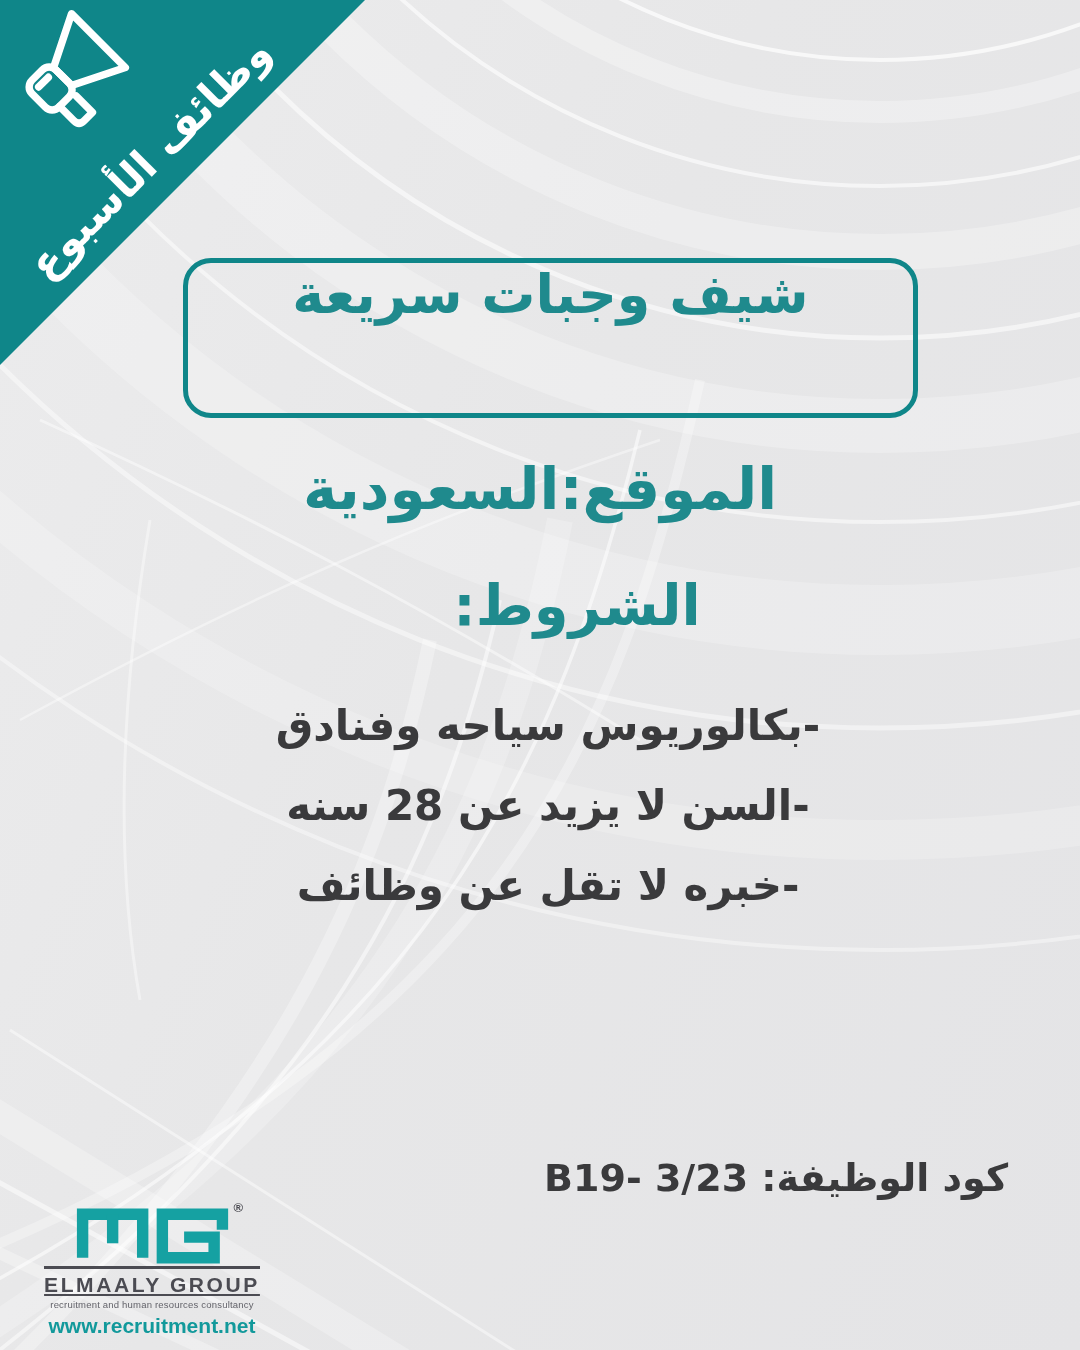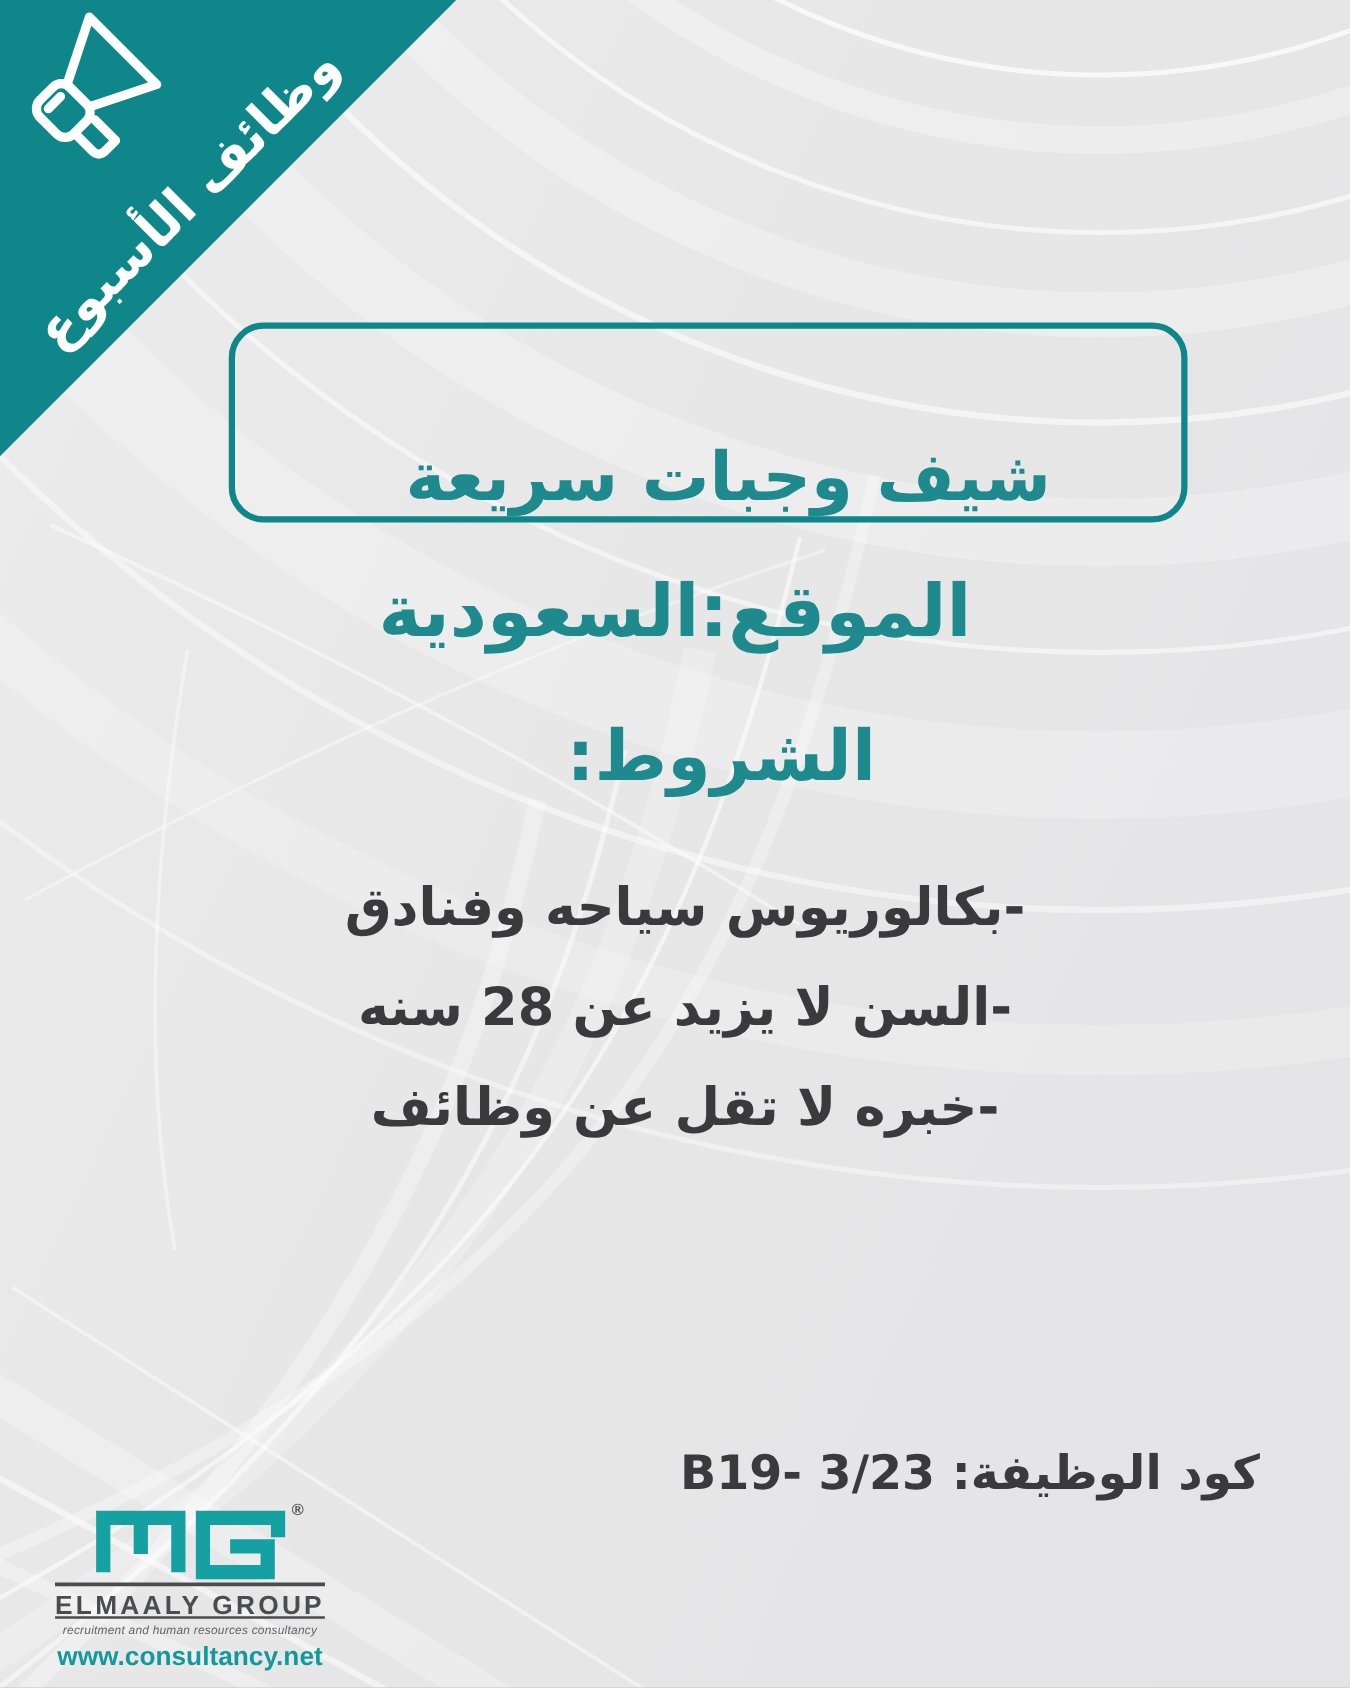--- a/index.html
+++ b/index.html
@@ -35,21 +35,21 @@
     color:#ffffff;font-size:42px;font-weight:bold;
     white-space:nowrap;direction:rtl;letter-spacing:0.5px;
   }
 
   
   .title-box{
     position:absolute;left:183px;top:258px;
     width:725px;height:150px;
     border:5px solid var(--teal,#0f8689);
     border-radius:28px;
-    display:flex;align-items:flex-end;justify-content:center;padding-left:32px;
+    display:flex;align-items:flex-start;justify-content:center;
   }
   .title-text{
     color:var(--teal-text,#1f8a8d);
     font-size:54px;font-weight:bold;direction:rtl;white-space:nowrap;
   }
 
   
   .location{
     position:absolute;left:0;top:455px;width:100%;
     text-align:center;direction:rtl;
@@ -117,21 +117,21 @@
     position:absolute;right:-10px;top:-6px;
     font-size:13px;color:var(--logo-dark,#4b4b52);font-weight:bold;
   }
   .logo-rule{height:3px;background:var(--logo-dark,#4b4b52);margin:2px 0 4px;}
   .logo-company{
     font-size:21px;font-weight:bold;letter-spacing:2.6px;
     color:var(--logo-dark,#4b4b52);white-space:nowrap;text-decoration:underline;
   }
   .logo-tagline{
     font-size:9.5px;color:#63636a;letter-spacing:0.2px;
-    white-space:nowrap;margin-top:2px;font-style:italic;
+    white-space:nowrap;margin-top:2px;
   }
   .logo-site{
     font-size:21px;font-weight:bold;color:#12999b;
     margin-top:4px;white-space:nowrap;cursor:pointer;
   }
 </style>
 </head>
 <body>
 
 <div class="poster">
@@ -204,16 +204,16 @@
           <path d="M8 50 V8 H66 V50"></path>
           <path d="M37 8 V36"></path>
           <path d="M143 23 V8 H85 V50 H135 V30 H106"></path>
         </g>
       </svg>
       <span class="reg-mark">®</span>
     </div>
     <div class="logo-rule"></div>
     <div class="logo-company">ELMAALY GROUP</div>
     <div class="logo-tagline">recruitment and human resources consultancy</div>
-    <div class="logo-site">www.consultancy.net</div>
+    <div class="logo-site">www.recruitment.net</div>
   </div>
 
 </div>
 
 </body></html>

